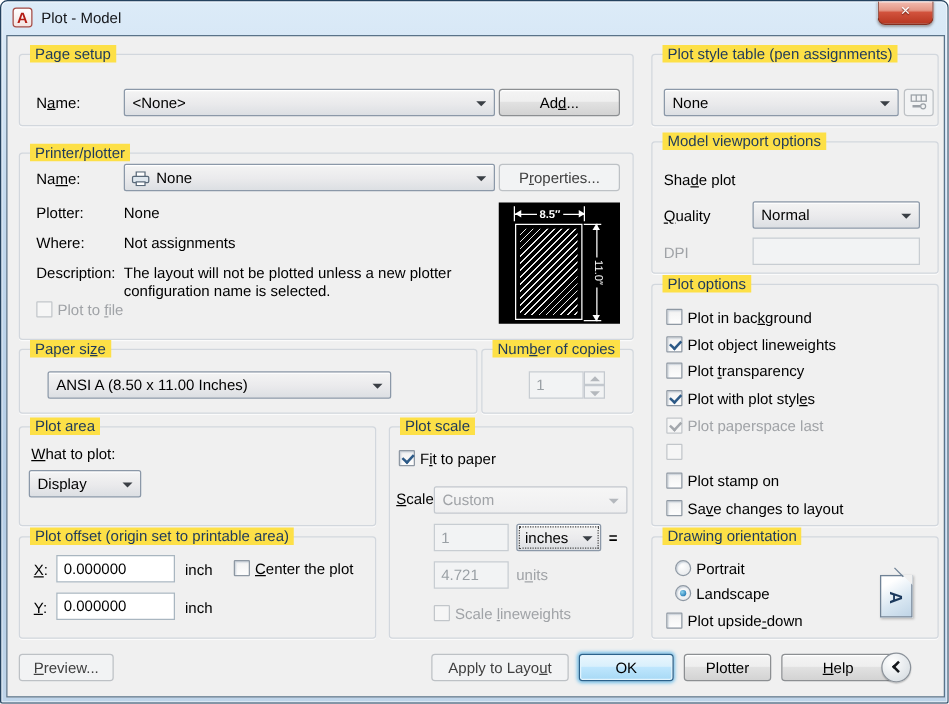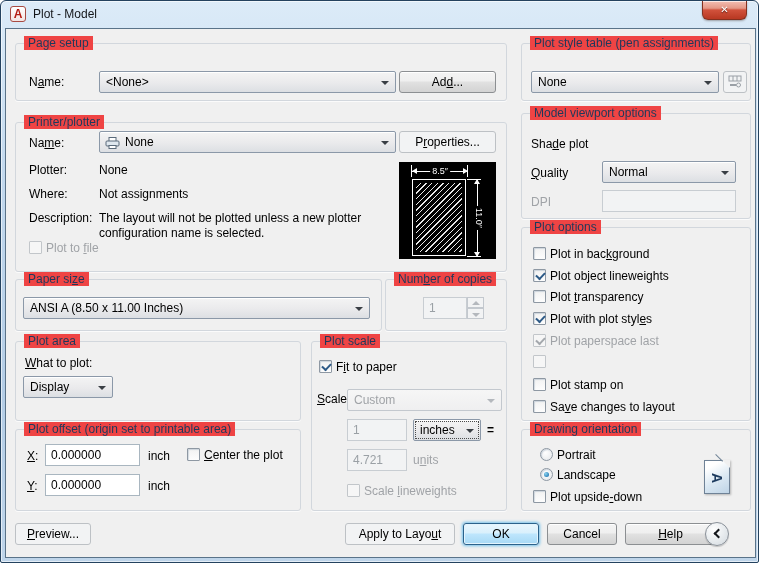--- a/index.html
+++ b/index.html
@@ -25,40 +25,40 @@
     border:1px solid #83301f;border-top:none;border-radius:0 0 6px 6px;
     box-shadow:inset 0 1px 0 rgba(255,255,255,.65),0 1px 2px rgba(40,20,10,.35);
     text-align:center;
   }
   .close-glyph{color:#fff;font-size:10px;font-weight:bold;line-height:17px;text-shadow:0 1px 1px #5c170b;}
   .client{
     position:absolute;left:4px;top:27px;width:751px;height:530px;
     background:#f0f0f0;border:1px solid #5a7389;
   }
   .grp{position:absolute;border:1px solid #d2d7dd;border-radius:3px;box-shadow:0 1px 0 rgba(255,255,255,.7);}
-  .grp-title{position:absolute;top:-8px;left:8px;background:#ef4444;padding:0 4px;color:#1e395b;white-space:nowrap;line-height:14px;}
+  .grp-title{position:absolute;top:-8px;left:8px;background:#fde047;padding:0 4px;color:#1e395b;white-space:nowrap;line-height:14px;}
   .lbl{position:absolute;line-height:14px;white-space:nowrap;}
   .gray{color:#a0a3a7;}
   
   .combo{position:absolute;height:22px;border:1px solid #8b98a8;border-radius:2px;
     background:linear-gradient(#f4f4f4,#eaeaec 55%,#dcdfe3);box-shadow:inset 0 1px 0 #fff;text-align:right;}
   .combo .val{position:absolute;left:6px;top:3px;line-height:15px;white-space:nowrap;}
   .combo .arr{position:absolute;right:6px;top:9px;width:0;height:0;
     border-left:4px solid transparent;border-right:4px solid transparent;border-top:4px solid #3a3f45;}
   .combo.dis{border-color:#c3c8ce;background:linear-gradient(#f6f6f6,#efeff0);box-shadow:none;}
   .combo.dis .val{color:#a0a3a7;}
   .combo.dis .arr{border-top-color:#b4b8bd;}
   .combo.focus{outline:1px dotted #4a4a4a;outline-offset:-3px;}
   
   .tf{position:absolute;height:22px;border:1px solid #a9b6c0;background:#fff;padding:3px 5px;line-height:14px;}
   .tf.dis{background:#f2f3f4;border-color:#c8cdd2;color:#9aa0a5;}
   
   .btn{position:absolute;height:22px;border:1px solid #8c8f92;border-radius:3px;text-align:center;line-height:20px;
     background:linear-gradient(#f4f4f4,#efefef 45%,#e1e1e1 50%,#d3d3d3);box-shadow:inset 0 1px 0 #fff;cursor:default;}
-  .btn.dis{color:#000000;border-color:#bdc1c5;background:#f2f3f4;box-shadow:none;}
+  .btn.dis{color:#404040;border-color:#bdc1c5;background:#f2f3f4;box-shadow:none;}
   .btn.default{border-color:#2c628b;background:linear-gradient(#eaf6fd,#d9f0fc 45%,#bee6fd 50%,#a7d9f5);
     box-shadow:0 0 3px 1px #74c0ea,inset 0 0 0 1px #e3f4fd;}
   .btn.iconbtn{padding:0;}
   
   .cb{position:absolute;width:13px;height:13px;border:1px solid #8e98a3;border-radius:1px;
     background:linear-gradient(#f2f2f2,#fdfdfd);box-shadow:inset 1px 1px 1px rgba(90,120,150,.25);}
   .cb.on::after{content:"";position:absolute;left:2px;top:2px;width:7px;height:4px;
     border-left:2px solid #2d5a87;border-bottom:2px solid #2d5a87;transform:rotate(-47deg);}
   .cb.dis{border-color:#c2c6ca;background:#f6f6f6;box-shadow:none;}
   .cb.dis.on::after{border-color:#a4a8ad;}
@@ -70,21 +70,21 @@
   .spin-box{position:absolute;width:17px;height:22px;}
   .spin-half{position:absolute;left:0;width:17px;height:11px;border:1px solid #c3c8ce;background:#f2f3f4;}
   .tri-up,.tri-down{position:absolute;left:4px;width:0;height:0;border-left:4px solid transparent;border-right:4px solid transparent;}
   .tri-up{top:3px;border-bottom:4px solid #b4b8bd;}
   .tri-down{top:4px;border-top:4px solid #b4b8bd;}
   
   .preview-box{position:absolute;left:393px;top:133px;width:97px;height:97px;background:#000;color:#fff;}
   .pv-paper{position:absolute;left:13px;top:17px;width:54px;height:77px;border:1px solid #fff;background:#000;}
   .pv-hatch{position:absolute;left:3px;top:3px;right:3px;bottom:3px;
     background:repeating-linear-gradient(135deg,transparent 0 3px,#e9e9e9 3px 4px);}
-  .pv-dim-h{position:absolute;left:13px;top:5px;width:56px;height:9px;}
+  .pv-dim-h{position:absolute;left:13px;top:5px;width:56px;height:9px;font-weight:bold;}
   .pv-dim-h .line{position:absolute;left:0;right:0;top:4px;height:1px;background:#fff;}
   .pv-dim-h .a-l{position:absolute;left:0;top:1px;width:0;height:0;border-top:3px solid transparent;border-bottom:3px solid transparent;border-right:5px solid #fff;}
   .pv-dim-h .a-r{position:absolute;right:0;top:1px;width:0;height:0;border-top:3px solid transparent;border-bottom:3px solid transparent;border-left:5px solid #fff;}
   .pv-dim-h .txt{position:absolute;left:50%;top:-1px;transform:translateX(-50%);background:#000;padding:0 2px;font-size:9px;line-height:10px;}
   .pv-dim-v{position:absolute;left:74px;top:17px;width:9px;height:78px;}
   .pv-dim-v .line{position:absolute;top:0;bottom:0;left:4px;width:1px;background:#fff;}
   .pv-dim-v .a-t{position:absolute;top:0;left:1px;width:0;height:0;border-left:3px solid transparent;border-right:3px solid transparent;border-bottom:5px solid #fff;}
   .pv-dim-v .a-b{position:absolute;bottom:0;left:1px;width:0;height:0;border-left:3px solid transparent;border-right:3px solid transparent;border-top:5px solid #fff;}
   .pv-dim-v .txt{position:absolute;left:-6px;top:50%;transform:translateY(-50%) rotate(90deg);background:#000;padding:0 2px;font-size:9px;line-height:10px;}
   .pv-tick{position:absolute;background:#fff;}
@@ -198,21 +198,21 @@
     <div class="combo" style="left:596px;top:132px;width:134px">
       <span class="val">Normal</span>
       <span class="arr"></span>
     </div>
     <span class="lbl gray" style="left:525px;top:166px">DPI</span>
     <div class="tf dis" style="left:596px;top:161px;width:134px"></div>
 
     <div class="grp" style="left:9px;top:250px;width:367px;height:52px">
       <span class="grp-title">Paper si<u>z</u>e</span>
     </div>
-    <div class="combo" style="left:17px;top:268px;width:347px">
+    <div class="combo" style="left:32px;top:268px;width:275px">
       <span class="val">ANSI A (8.50 x 11.00 Inches)</span>
       <span class="arr"></span>
     </div>
 
     <div class="grp" style="left:379px;top:250px;width:122px;height:52px">
       <span class="grp-title">Num<u>b</u>er of copies</span>
     </div>
     <div class="tf dis" style="left:417px;top:268px;width:44px">1</div>
     <div class="spin-box" style="left:461px;top:268px">
       <span class="spin-half" style="top:0">
@@ -295,20 +295,20 @@
     <span class="lbl" style="left:544px;top:461px">Plot upside<u>-</u>down</span>
     <div class="land-icon">
       <span class="fold"></span>
         <span class="foldline"></span>
       <span class="letter">A</span>
     </div>
 
     <div class="btn dis" style="left:9px;top:494px;width:76px"><u>P</u>review...</div>
     <div class="btn dis" style="left:339px;top:494px;width:110px">Apply to Layo<u>u</u>t</div>
     <div class="btn default" style="left:457px;top:494px;width:76px">OK</div>
-    <div class="btn" style="left:541px;top:494px;width:70px">Cancel</div>
+    <div class="btn" style="left:541px;top:494px;width:70px">Plotter</div>
     <div class="btn" style="left:619px;top:494px;width:91px"><u>H</u>elp</div>
     <div class="round-btn">
       <span class="chev"></span>
     </div>
 
   </div>
 </div>
 
 </body></html>

